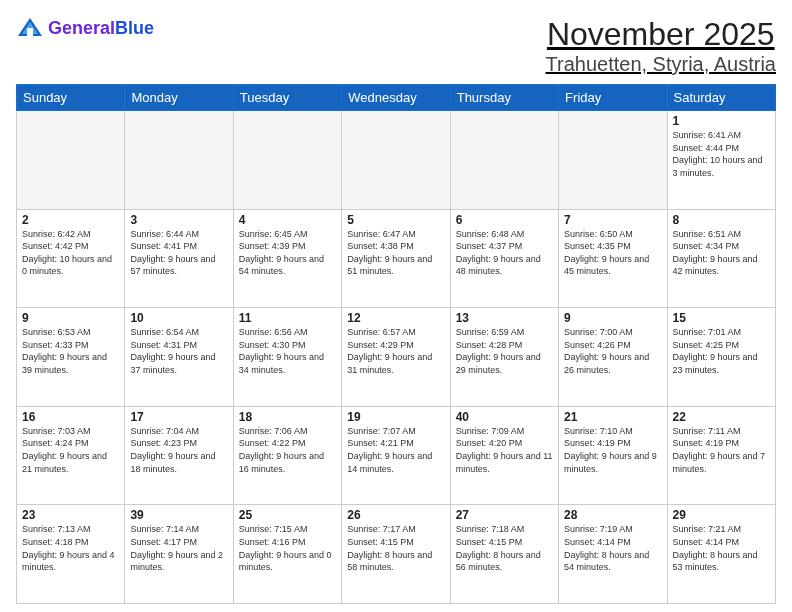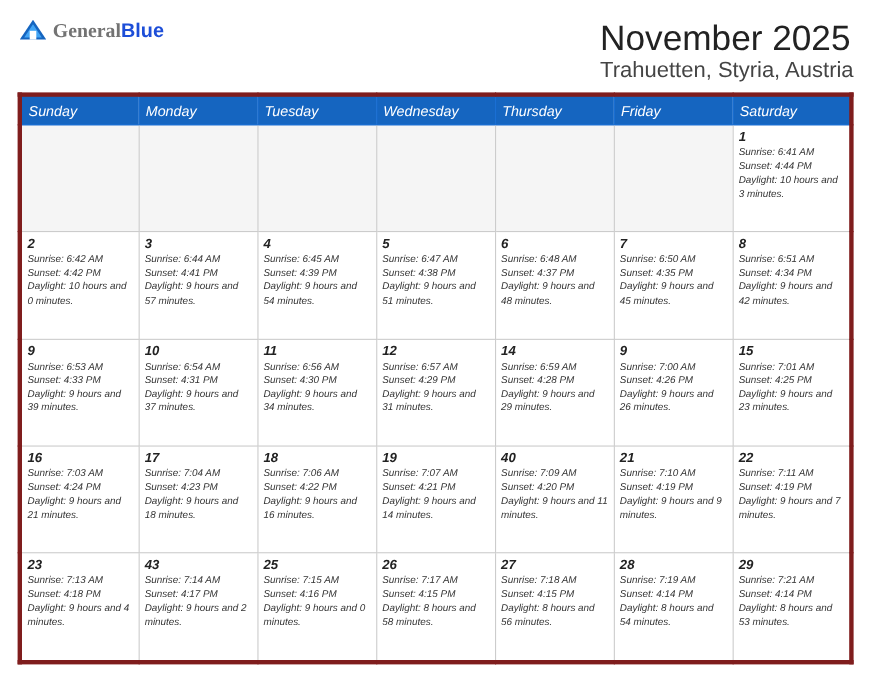--- a/index.html
+++ b/index.html
@@ -26,51 +26,50 @@
     .logo {
       display: flex;
       align-items: center;
       gap: 4px;
     }
     .logo-text {
       font-size: 18px;
       line-height: 1;
     }
     .logo-general {
-      color: #737373;
+      color: #6d28d9;
       font-weight: bold;
-      font-family: Liberation Serif, serif;
     }
     .logo-blue {
       color: #1d4ed8;
       font-weight: bold;
     }
     .logo-icon {
       width: 28px;
       height: 24px;
     }
     .title-block {
-      text-align: left;
+      text-align: center;
+      text-decoration: underline;
     }
     .month-title {
       font-size: 32px;
       font-weight: normal;
       color: #222;
     }
     .location {
       font-size: 20px;
       color: #444;
     }
     .calendar {
       flex: 1;
-      border: 4px solid #7f1d1d;
+      border: 1px solid #7f1d1d;
       border-collapse: collapse;
       width: 100%;
       table-layout: fixed;
-      font-style: italic;
     }
     .calendar th {
       background: #1565c0;
       color: #fff;
       text-align: left;
       padding: 5px 6px;
       font-size: 13px;
       font-weight: normal;
       border: 1px solid #1a6fd4;
     }
@@ -221,21 +220,21 @@
 and 34 minutes.</div>
           </td>
           <td>
             <span class="day-num">12</span>
             <div class="day-info">Sunrise: 6:57 AM
 Sunset: 4:29 PM
 Daylight: 9 hours
 and 31 minutes.</div>
           </td>
           <td>
-            <span class="day-num">14</span>
+            <span class="day-num">13</span>
             <div class="day-info">Sunrise: 6:59 AM
 Sunset: 4:28 PM
 Daylight: 9 hours
 and 29 minutes.</div>
           </td>
           <td>
             <span class="day-num">9</span>
             <div class="day-info">Sunrise: 7:00 AM
 Sunset: 4:26 PM
 Daylight: 9 hours
@@ -302,21 +301,21 @@
         </tr>
         <tr>
           <td>
             <span class="day-num">23</span>
             <div class="day-info">Sunrise: 7:13 AM
 Sunset: 4:18 PM
 Daylight: 9 hours
 and 4 minutes.</div>
           </td>
           <td>
-            <span class="day-num">43</span>
+            <span class="day-num">39</span>
             <div class="day-info">Sunrise: 7:14 AM
 Sunset: 4:17 PM
 Daylight: 9 hours
 and 2 minutes.</div>
           </td>
           <td>
             <span class="day-num">25</span>
             <div class="day-info">Sunrise: 7:15 AM
 Sunset: 4:16 PM
 Daylight: 9 hours

